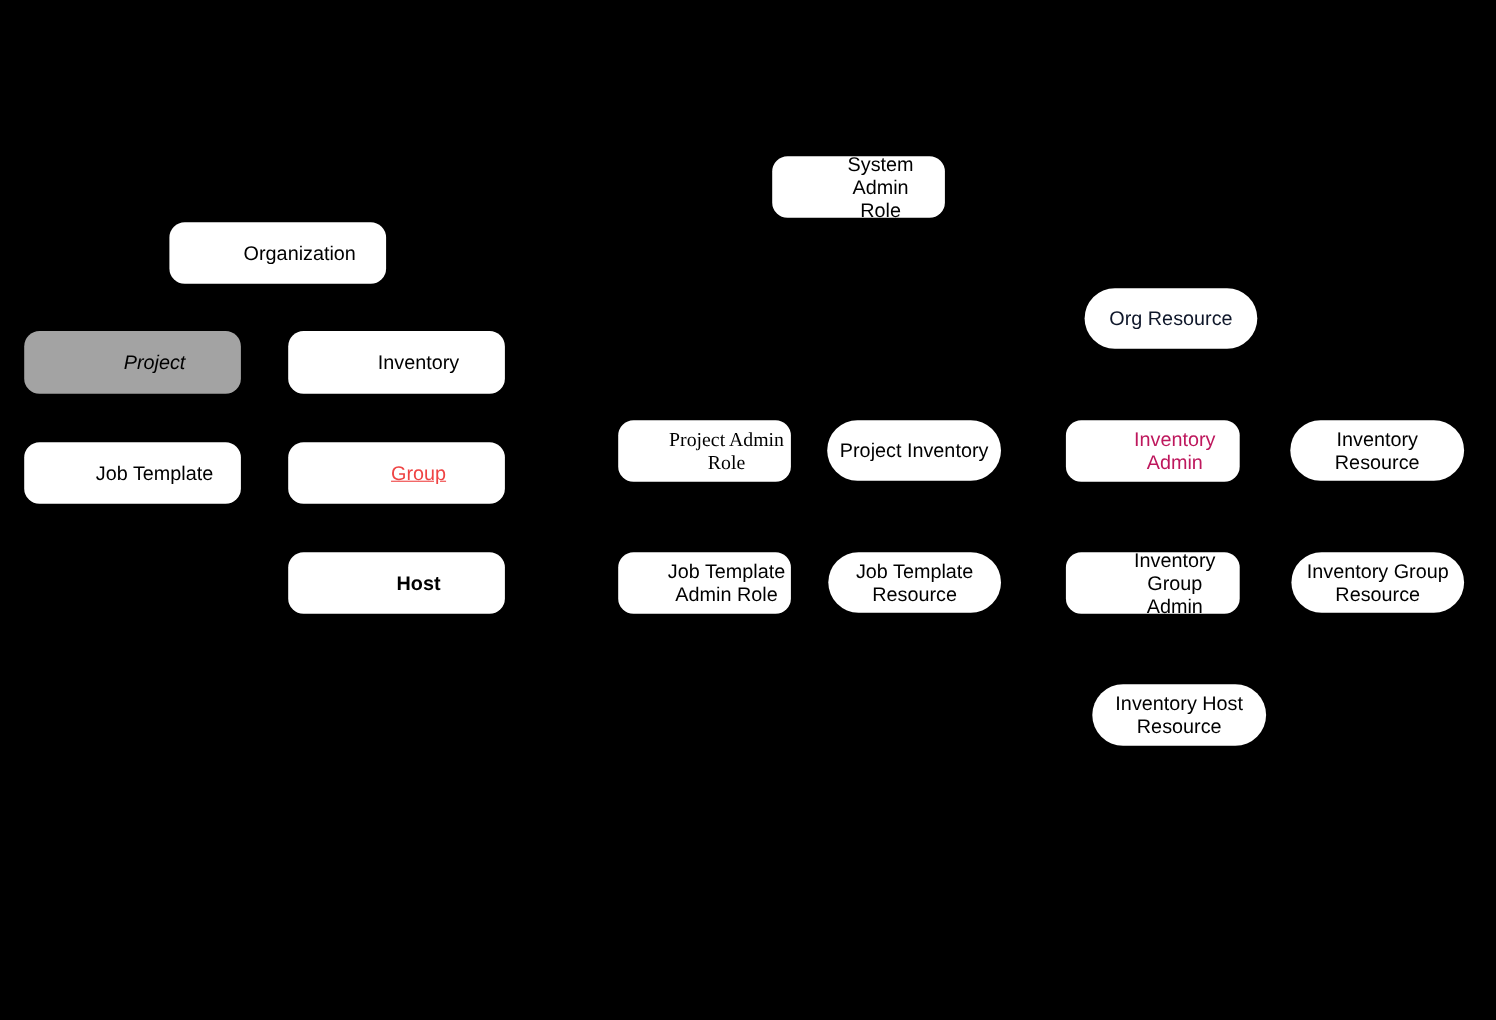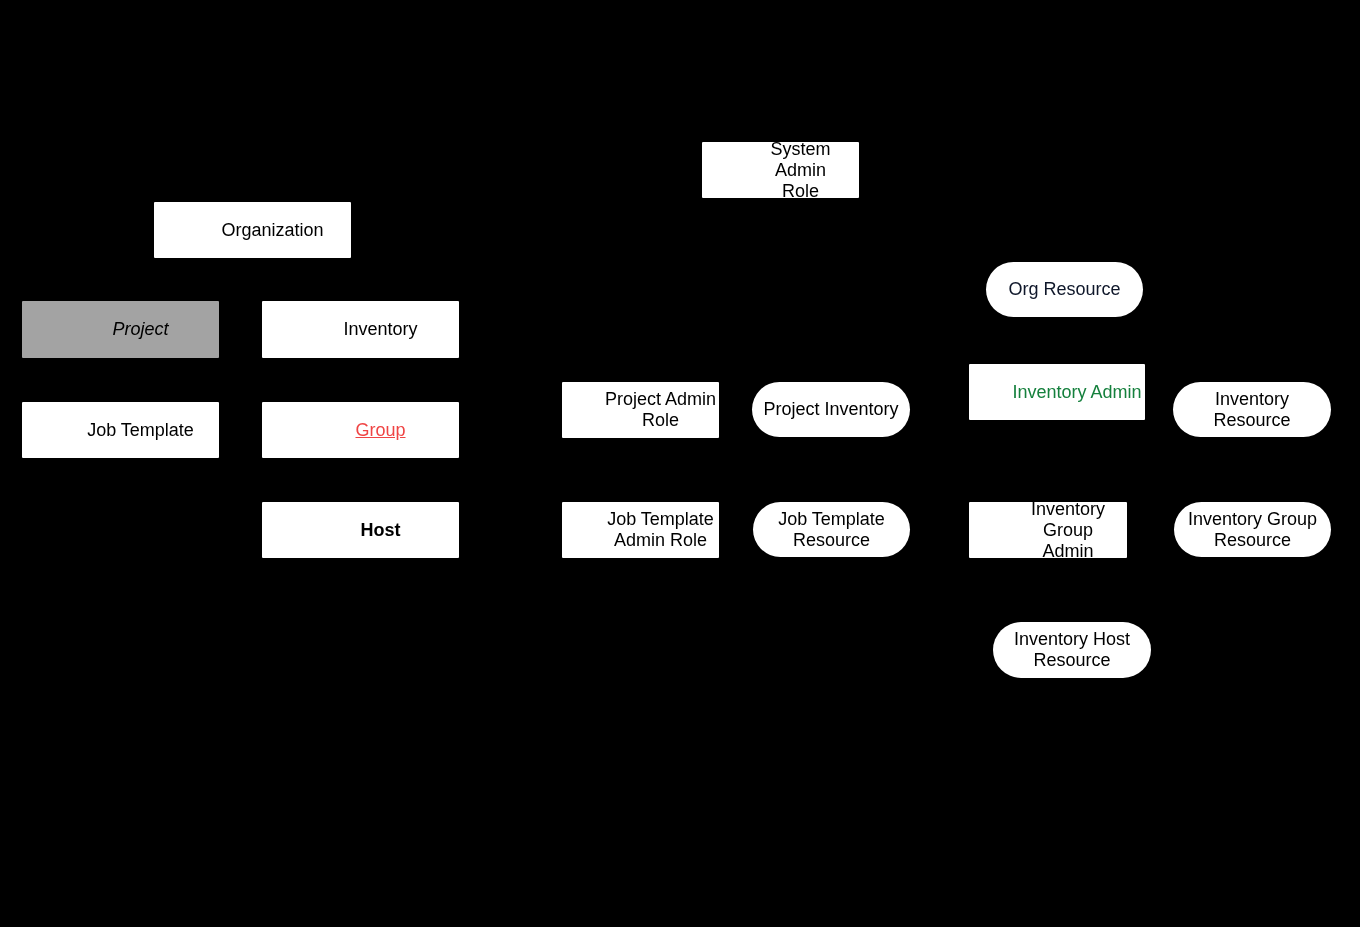--- a/index.html
+++ b/index.html
@@ -23,21 +23,21 @@
     display: flex;
     align-items: center;
     justify-content: center;
     text-align: center;
     font-size: 18px;
     line-height: 21px;
     white-space: pre-line;
     box-sizing: border-box;
   }
   .node.rect {
-    border-radius: 1px;
+    border-radius: 14px;
     padding-left: 40px;
   }
   .node.stadium {
     border-radius: 28px;
   }
   .node span {
     display: block;
     padding: 0 2px;
   }
 </style>
@@ -47,24 +47,24 @@
 <div class="canvas">
     <div class="node rect" style="left: 154px; top: 202px; width: 197px; height: 56px; background: rgb(255, 255, 255); color: rgb(0, 0, 0);"><span>Organization</span></div>
     <div class="node rect" style="left: 22px; top: 301px; width: 197px; height: 57px; background: #a3a3a3; color: rgb(0, 0, 0); font-style: italic;"><span>Project</span></div>
     <div class="node rect" style="left: 262px; top: 301px; width: 197px; height: 57px; background: rgb(255, 255, 255); color: rgb(0, 0, 0);"><span>Inventory</span></div>
     <div class="node rect" style="left: 22px; top: 402px; width: 197px; height: 56px; background: rgb(255, 255, 255); color: rgb(0, 0, 0);"><span>Job Template</span></div>
     <div class="node rect" style="left: 262px; top: 402px; width: 197px; height: 56px; background: rgb(255, 255, 255); color: #ef4444; text-decoration: underline;"><span>Group</span></div>
     <div class="node rect" style="left: 262px; top: 502px; width: 197px; height: 56px; background: rgb(255, 255, 255); color: rgb(0, 0, 0); font-weight: bold;"><span>Host</span></div>
     <div class="node rect" style="left: 702px; top: 142px; width: 157px; height: 56px; background: rgb(255, 255, 255); color: rgb(0, 0, 0);"><span>System Admin
 Role</span></div>
     <div class="node stadium" style="left: 986px; top: 262px; width: 157px; height: 55px; background: rgb(255, 255, 255); color: #0f172a;"><span>Org Resource</span></div>
-    <div class="node rect" style="left: 562px; top: 382px; width: 157px; height: 56px; background: rgb(255, 255, 255); color: rgb(0, 0, 0);"><span>Project Admin
+    <div class="node rect" style="left: 562px; top: 382px; width: 157px; height: 56px; background: rgb(255, 255, 255); color: rgb(0, 0, 0); font-family: Liberation Serif, serif;"><span>Project Admin
 Role</span></div>
     <div class="node stadium" style="left: 752px; top: 382px; width: 158px; height: 55px; background: rgb(255, 255, 255); color: rgb(0, 0, 0);"><span>Project Inventory</span></div>
-    <div class="node rect" style="left: 969px; top: 364px; width: 176px; height: 56px; background: rgb(255, 255, 255); color: #15803d;"><span>Inventory Admin</span></div>
+    <div class="node rect" style="left: 969px; top: 382px; width: 158px; height: 56px; background: rgb(255, 255, 255); color: #be185d;"><span>Inventory Admin</span></div>
     <div class="node stadium" style="left: 1173px; top: 382px; width: 158px; height: 55px; background: rgb(255, 255, 255); color: rgb(0, 0, 0);"><span>Inventory
 Resource</span></div>
     <div class="node rect" style="left: 562px; top: 502px; width: 157px; height: 56px; background: rgb(255, 255, 255); color: rgb(0, 0, 0);"><span>Job Template
 Admin Role</span></div>
     <div class="node stadium" style="left: 753px; top: 502px; width: 157px; height: 55px; background: rgb(255, 255, 255); color: rgb(0, 0, 0);"><span>Job Template
 Resource</span></div>
     <div class="node rect" style="left: 969px; top: 502px; width: 158px; height: 56px; background: rgb(255, 255, 255); color: rgb(0, 0, 0);"><span>Inventory Group
 Admin</span></div>
     <div class="node stadium" style="left: 1174px; top: 502px; width: 157px; height: 55px; background: rgb(255, 255, 255); color: rgb(0, 0, 0);"><span>Inventory Group
 Resource</span></div>

